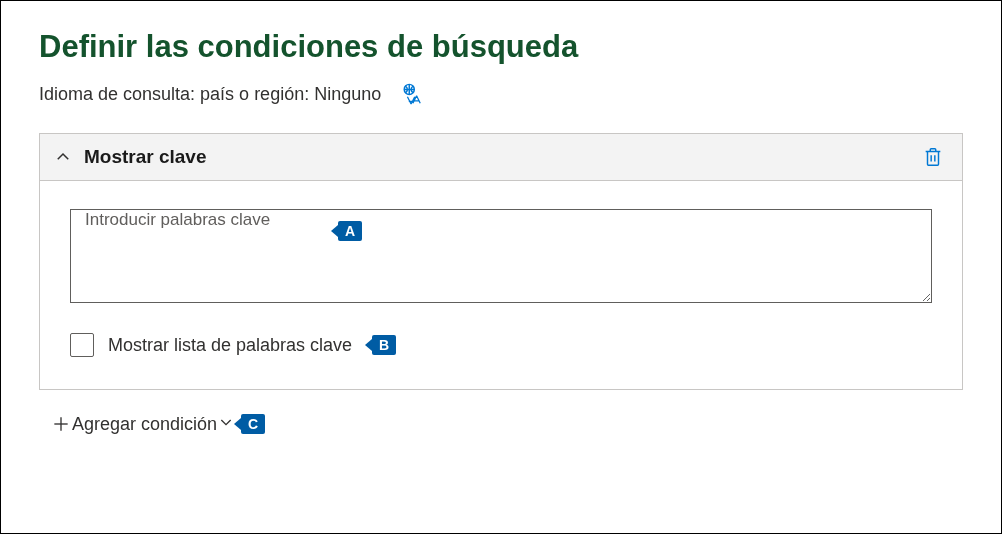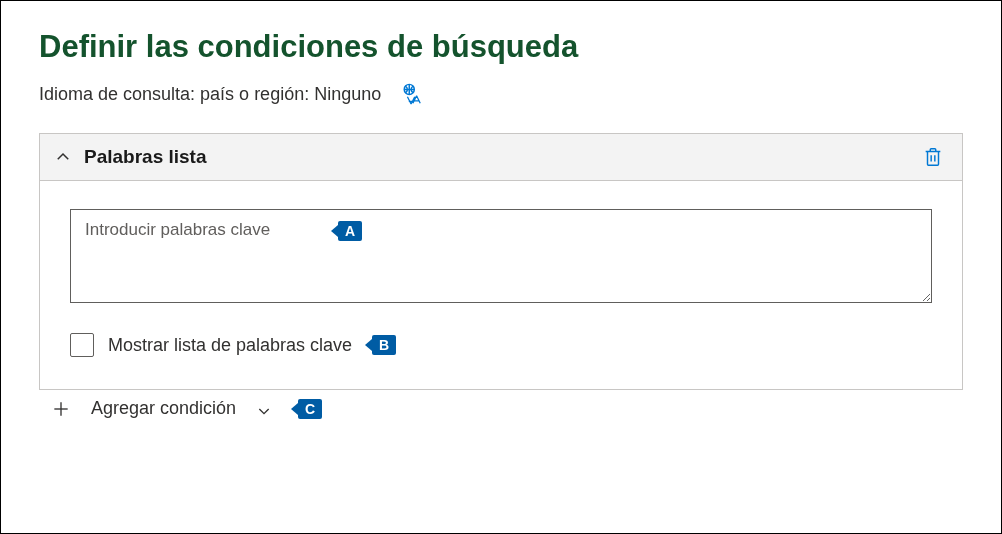--- a/index.html
+++ b/index.html
@@ -60,21 +60,21 @@
       cursor: pointer;
       display: inline-flex;
     }
     .card-body {
       padding: 28px 30px 32px 30px;
     }
     .keywords-textarea {
       width: 100%;
       height: 94px;
       border: 1px solid #605e5c;
-      padding: 10px 14px;
+      padding: 0 14px;
       font-size: 17px;
       font-family: inherit;
       color: #323130;
       resize: both;
       outline: none;
     }
     .keywords-textarea::placeholder {
       color: #605e5c;
     }
     .checkbox-row {
@@ -92,23 +92,23 @@
       border-radius: 2px;
       background: #fff;
       cursor: pointer;
     }
     .checkbox-label {
       font-size: 18px;
       color: #323130;
     }
     .add-condition-row {
       display: flex;
-      align-items: flex-end;
-      gap: 20px;
-      margin-top: 8px;
+      align-items: flex-start;
+      gap: 1px;
+      margin-top: 24px;
       padding-left: 12px;
       cursor: pointer;
       font-size: 18px;
       color: #323130;
       position: relative;
     }
     .plus-icon {
       display: inline-flex;
       color: #323130;
     }
@@ -164,21 +164,21 @@
     </span>
   </div>
 
   <div class="card">
     <div class="card-header">
       <span class="chevron-up">
         <svg width="18" height="18" viewBox="0 0 24 24" fill="none" stroke="currentColor" stroke-width="2">
           <polyline points="5 15 12 8 19 15"></polyline>
         </svg>
       </span>
-      <span class="card-header-title">Palabras lista</span>
+      <span class="card-header-title">Mostrar clave</span>
       <span class="delete-icon">
         <svg width="22" height="22" viewBox="0 0 24 24" fill="none" stroke="currentColor" stroke-width="1.6">
           <path d="M4 6 H20 M9 6 V4 a1 1 0 0 1 1-1 h4 a1 1 0 0 1 1 1 V6 M6 6 V20 a1 1 0 0 0 1 1 h10 a1 1 0 0 0 1-1 V6 M10 10 V17 M14 10 V17"></path>
         </svg>
       </span>
     </div>
     <div class="card-body">
       <div class="textarea-wrap">
         <textarea class="keywords-textarea" placeholder="Introducir palabras clave" style=""></textarea>
         <span class="marker marker-a">A</span>

